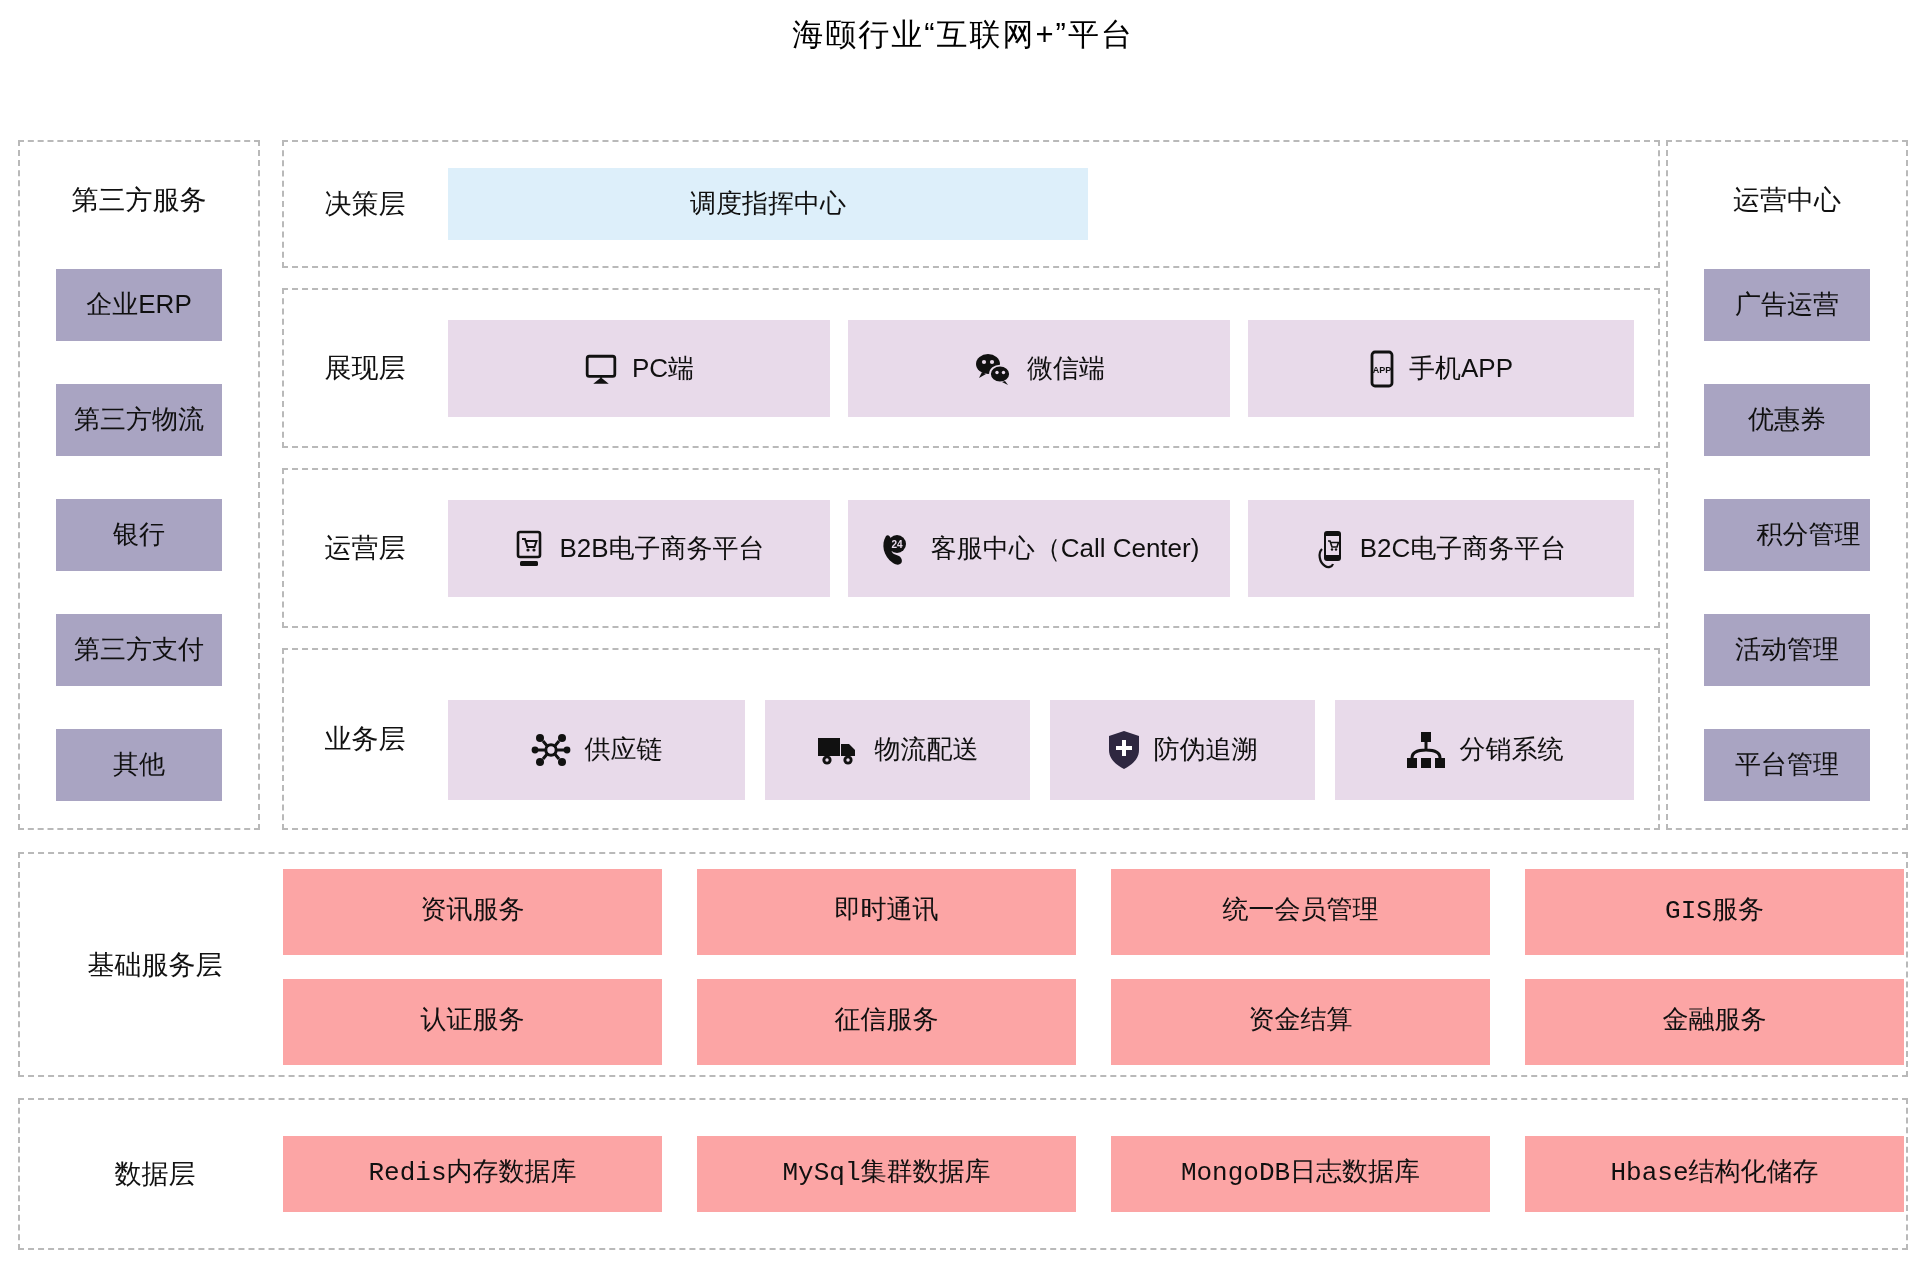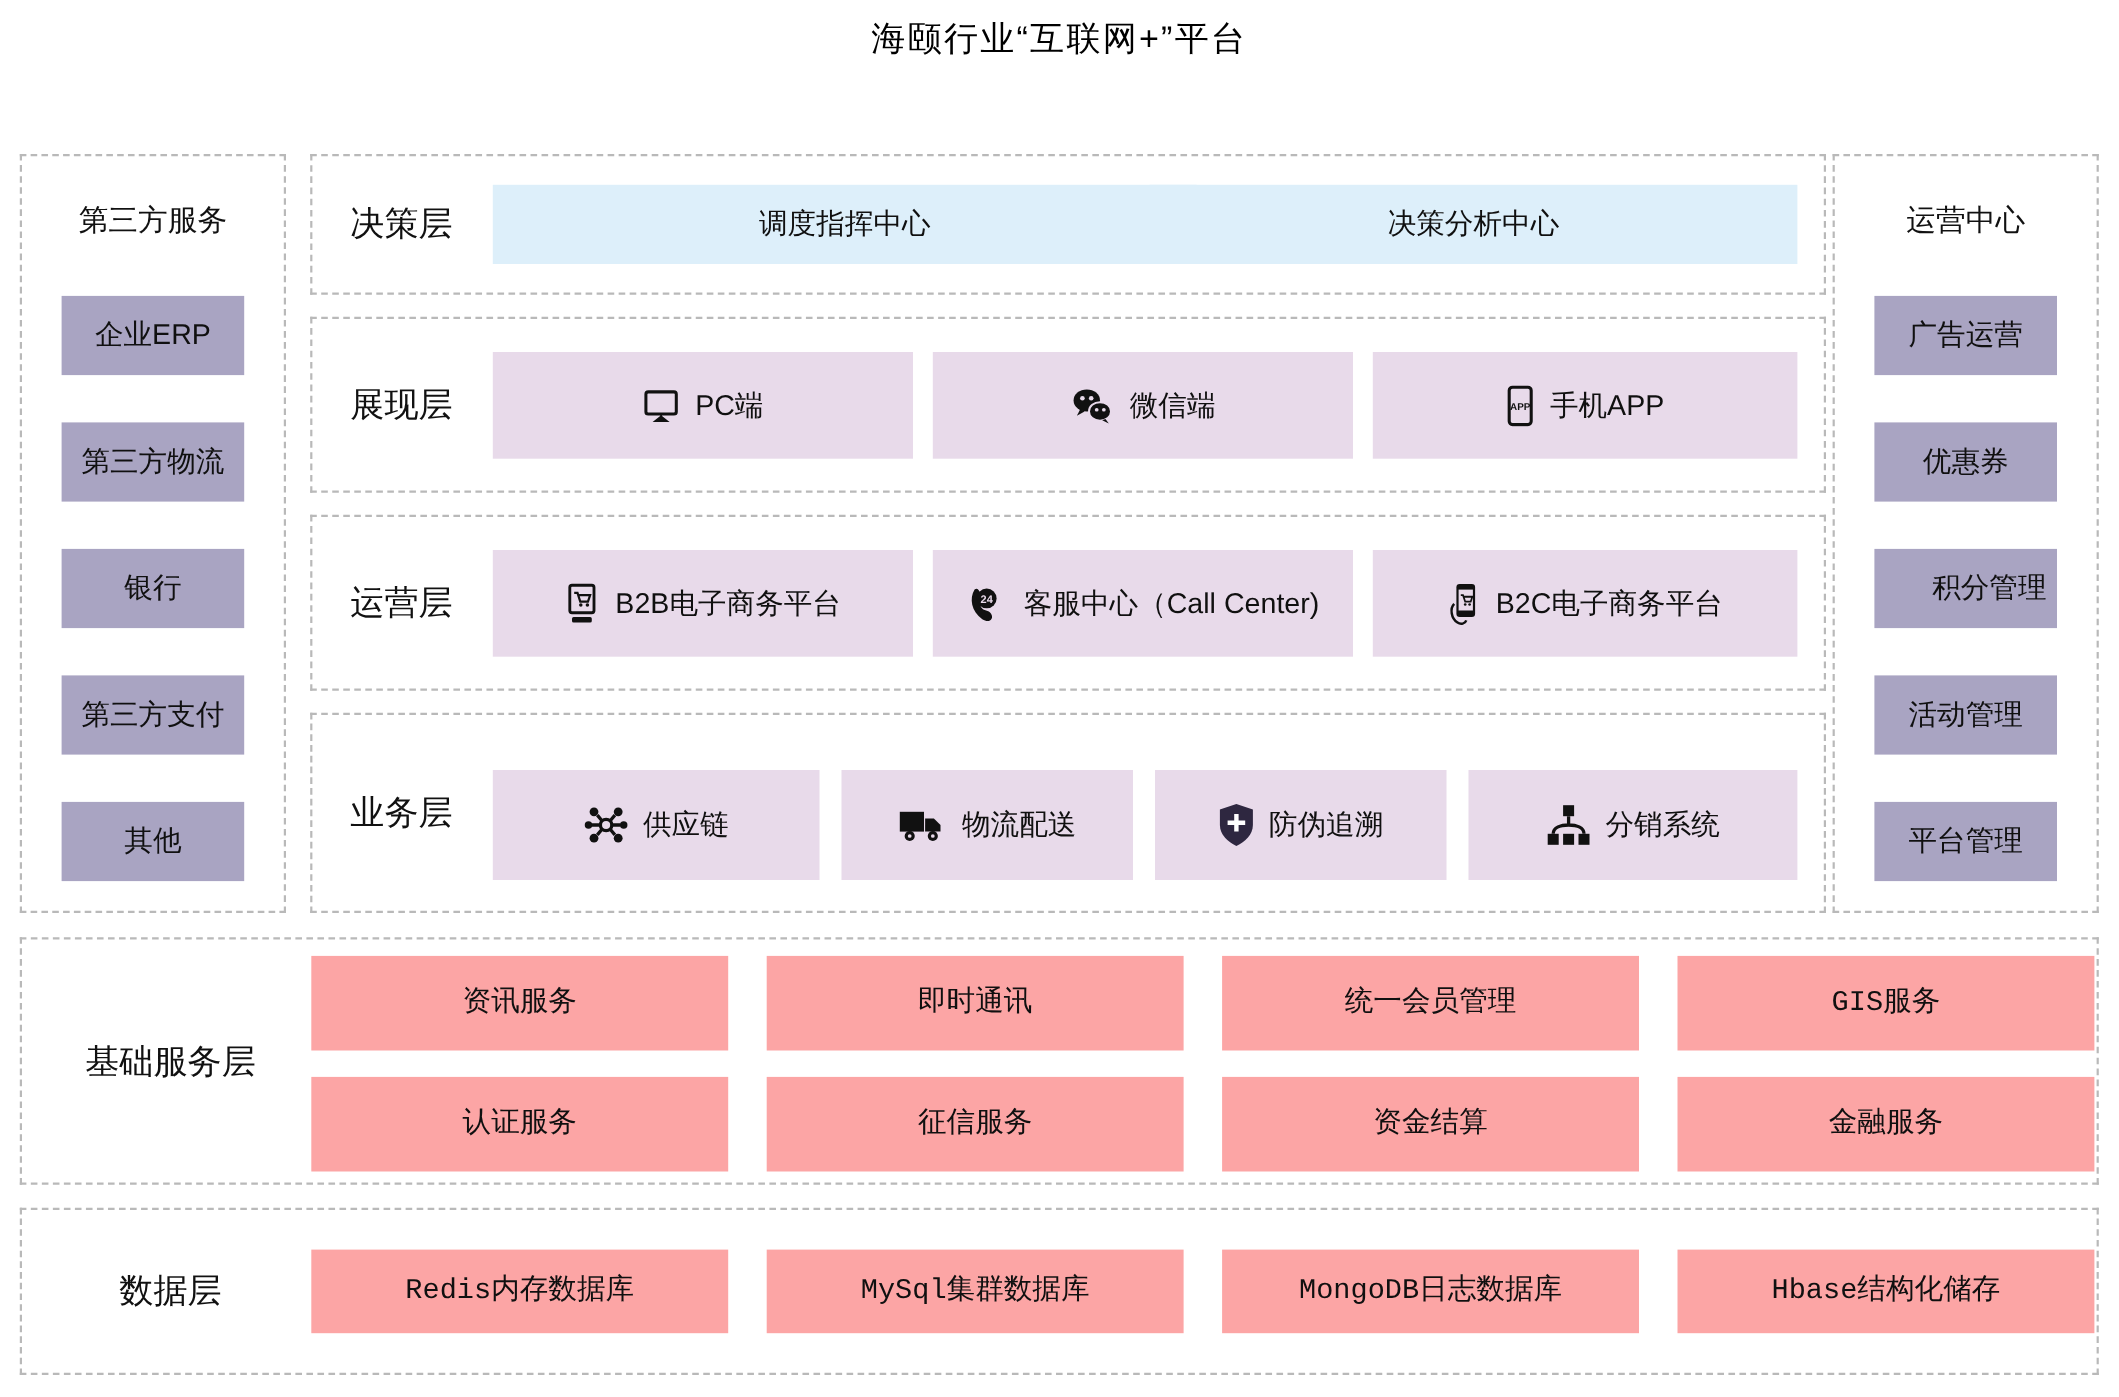--- a/index.html
+++ b/index.html
@@ -33,21 +33,21 @@
     font-size: 26px; color: #101010; text-align: center;
     line-height: 1.15;
   }
   .purple  { background: #a9a4c2; }
   .pink    { background: #e8daea; }
   .blue    { background: #ddeffa; }
   .bluegrey{ background: #fca5a5; font-family: Liberation Mono, monospace; }
 
   .sec-label {
     position: absolute;
-    font-size: 31px; color: #111;
+    font-size: 27px; color: #111;
     display: flex; align-items: center; justify-content: center;
     text-align: center;
   }
 
   
   .side-col { position: absolute; }
   .side-head {
     position: absolute; width: 100%;
     text-align: center; font-size: 27px; color: #111;
   }
@@ -87,21 +87,20 @@
     <div class="side-box purple cell" style="top:129px;">广告运营</div>
     <div class="side-box purple cell" style="top:244px;">优惠券</div>
     <div class="side-box purple cell" style="top:359px;padding-left:43px;">积分管理</div>
     <div class="side-box purple cell" style="top:474px;">活动管理</div>
     <div class="side-box purple cell" style="top:589px;">平台管理</div>
   </div>
 
   <div class="dashed" style="left:282px; top:140px; width:1378px; height:128px;"></div>
   <div class="sec-label" style="left:300px; top:140px; width:130px; height:128px;">决策层</div>
   <div class="cell blue" style="position:absolute;left:448px;top:168px;width:640px;height:72px;">调度指挥中心</div>
-  <div class="cell blue" style="position:absolute;left:1045px;top:168px;width:589px;height:72px;">决策分析中心</div>
 
   <div class="dashed" style="left:282px; top:288px; width:1378px; height:160px;"></div>
   <div class="sec-label" style="left:300px; top:288px; width:130px; height:160px;">展现层</div>
 
   <div class="cell pink cell-ic" style="position:absolute;left:448px;top:320px;width:382px;height:97px;">
     <span class="ico">
       <svg width="34" height="34" viewBox="0 0 32 32">
         <rect x="3" y="4" width="26" height="19" rx="2" fill="none" stroke="#111" stroke-width="2.6"></rect>
         <path d="M16 23 L16 26 M11 29 L21 29 L16 25 Z" fill="#111" stroke="#111" stroke-width="1.6"></path>
       </svg>

